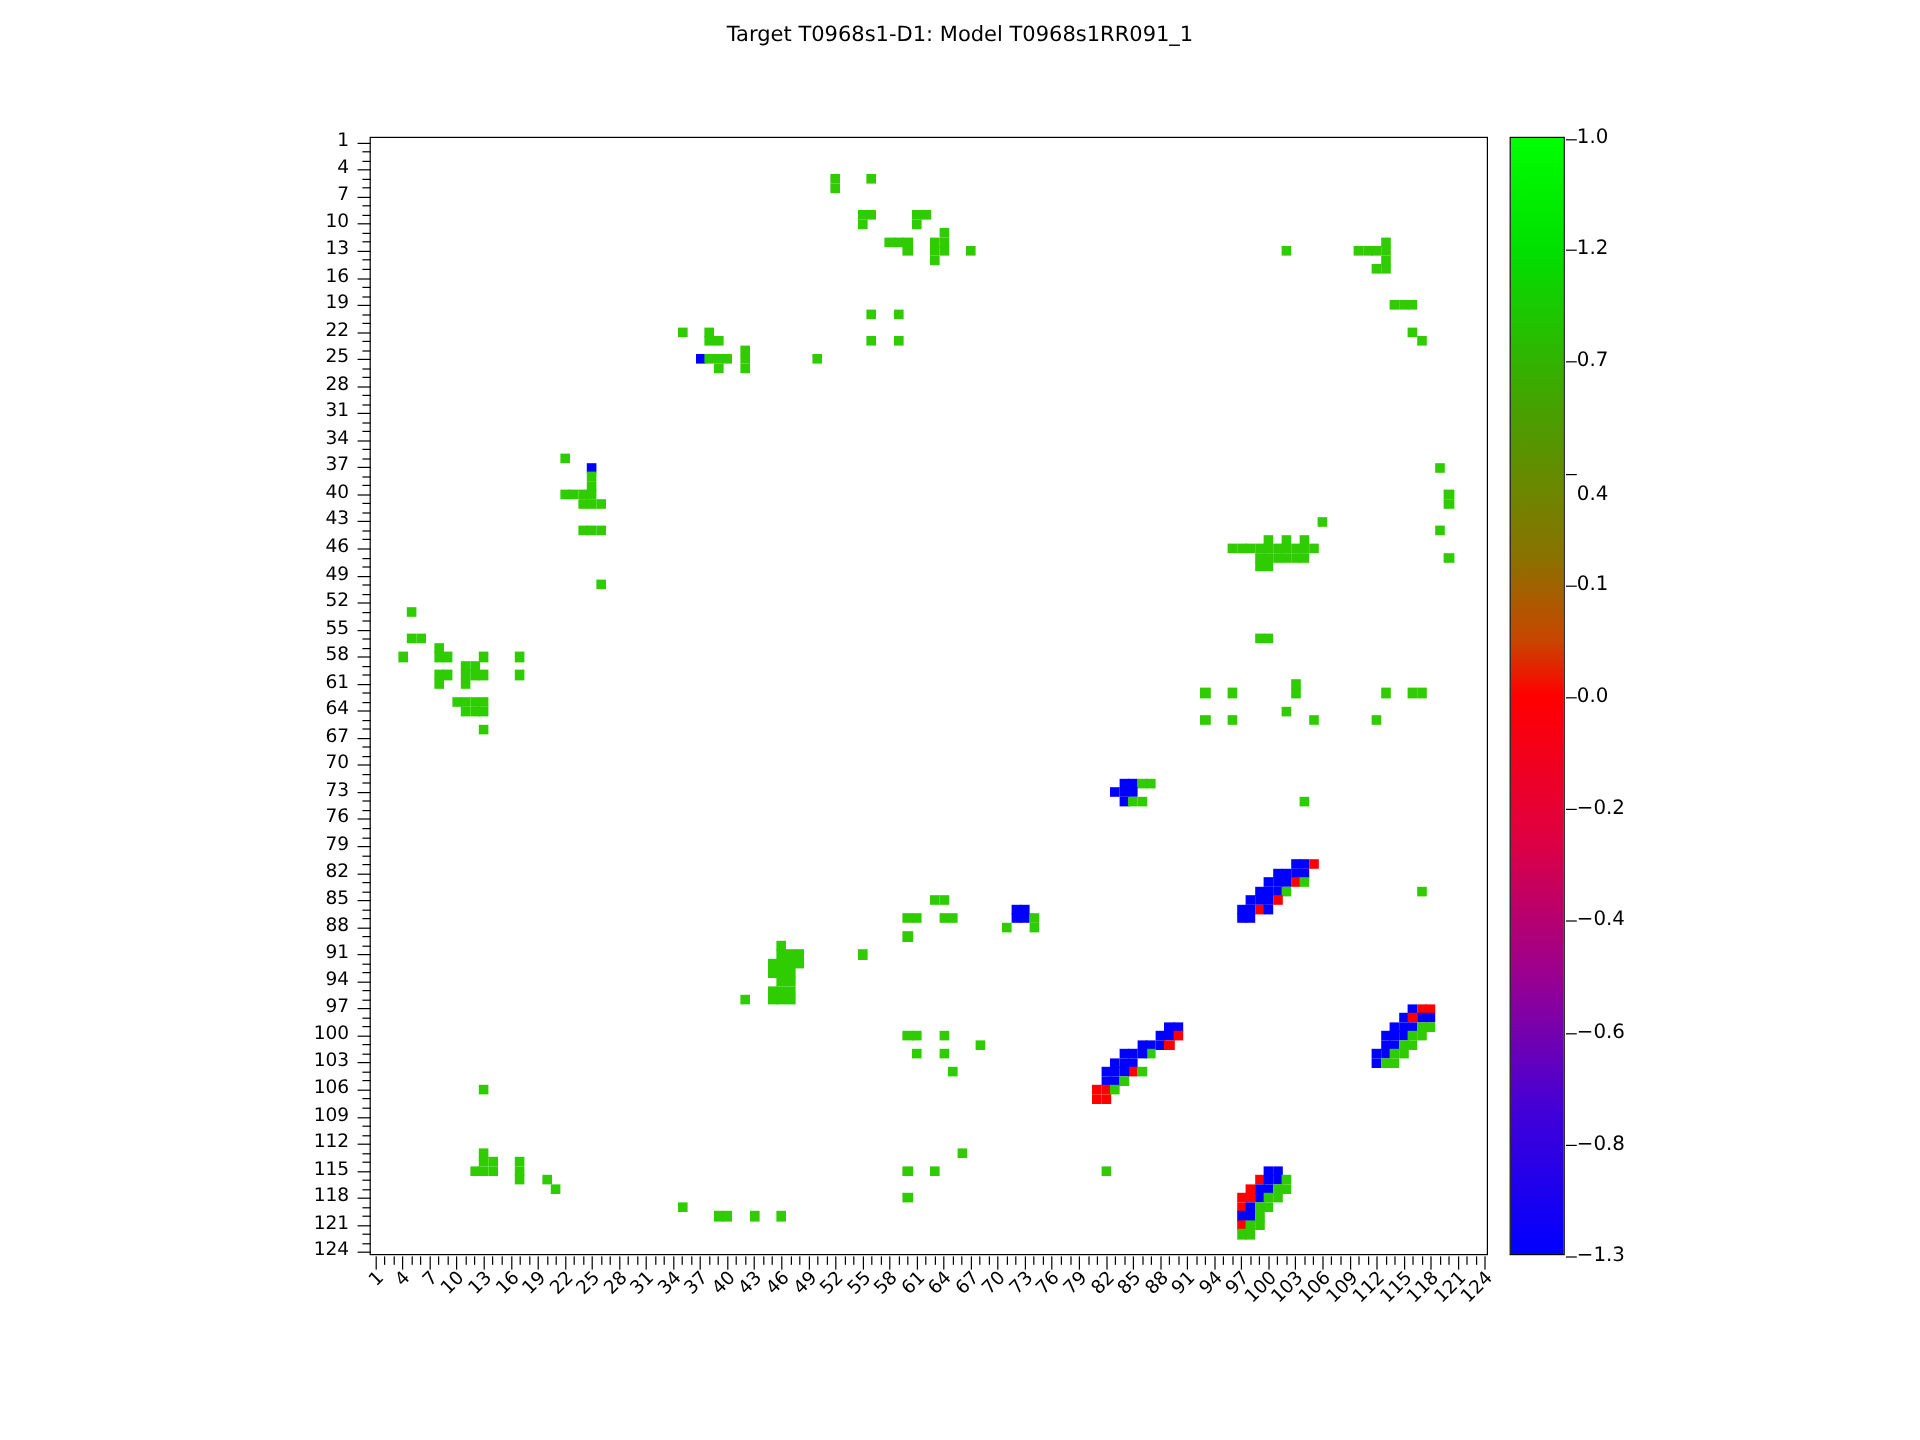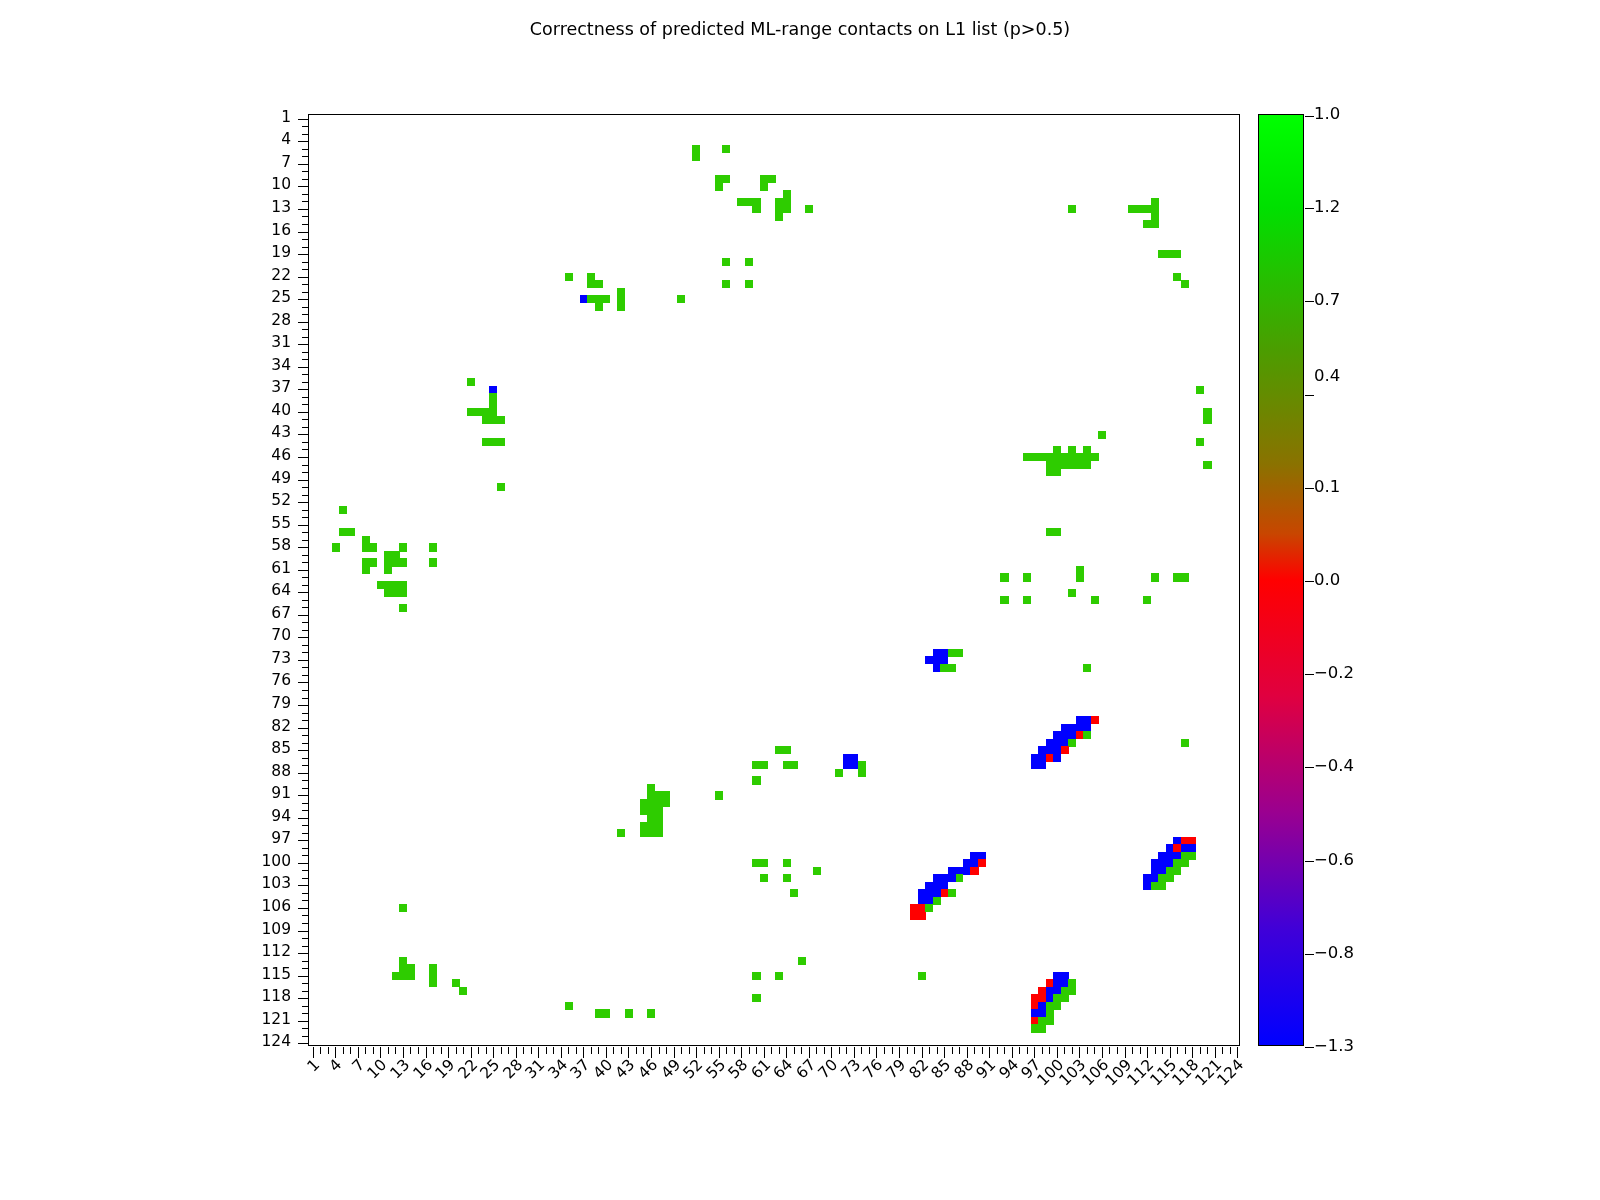--- a/index.html
+++ b/index.html
@@ -37,21 +37,21 @@
           #4000d8 87.5%, #0000ff 100%);}
   .cbtick{position:absolute;left:46px;width:9px;height:0;border-top:1.3px solid #000;}
   .cblabel{position:absolute;left:1314px;font-size:16.5px;line-height:16.5px;white-space:nowrap;color:#000;}
 </style>
 </head>
 <body>
 
 <div id="root">
 
   <div class="title-block">
-    <div class="title-line">Correctness of predicted ML-range contacts on L1 list (p&gt;0.5)</div>
+    <div class="title-line">Target T0968s1-D1: Model T0968s1RR091_1</div>
   </div>
 
 
   <div id="plot">
     <div id="cells">
         <div class="cell" style="left:383.32px;top:30.06px;width:8.12px;height:8.12px;background:#2ecc00;"></div>
         <div class="cell" style="left:383.32px;top:37.58px;width:8.12px;height:8.12px;background:#2ecc00;"></div>
         <div class="cell" style="left:413.39px;top:30.06px;width:8.12px;height:8.12px;background:#2ecc00;"></div>
         <div class="cell" style="left:405.87px;top:60.13px;width:8.12px;height:8.12px;background:#2ecc00;"></div>
         <div class="cell" style="left:405.87px;top:67.65px;width:8.12px;height:8.12px;background:#2ecc00;"></div>
@@ -716,21 +716,21 @@
     <div class="xlabel" style="left:900.95px;top:1057px;width:200px;text-align:right;">106</div>
     <div class="xlabel" style="left:923.50px;top:1057px;width:200px;text-align:right;">109</div>
     <div class="xlabel" style="left:946.05px;top:1057px;width:200px;text-align:right;">112</div>
     <div class="xlabel" style="left:968.60px;top:1057px;width:200px;text-align:right;">115</div>
     <div class="xlabel" style="left:991.15px;top:1057px;width:200px;text-align:right;">118</div>
     <div class="xlabel" style="left:1013.69px;top:1057px;width:200px;text-align:right;">121</div>
     <div class="xlabel" style="left:1036.24px;top:1057px;width:200px;text-align:right;">124</div>
     <div class="cblabel" style="top:106.00px;">1.0</div>
     <div class="cblabel" style="top:199.20px;">1.2</div>
     <div class="cblabel" style="top:292.40px;">0.7</div>
-    <div class="cblabel" style="top:368px;">0.4</div>
+    <div class="cblabel" style="top:404px;">0.4</div>
     <div class="cblabel" style="top:478.80px;">0.1</div>
     <div class="cblabel" style="top:572.00px;">0.0</div>
     <div class="cblabel" style="top:665.20px;">−0.2</div>
     <div class="cblabel" style="top:758.40px;">−0.4</div>
     <div class="cblabel" style="top:851.60px;">−0.6</div>
     <div class="cblabel" style="top:944.80px;">−0.8</div>
     <div class="cblabel" style="top:1038.00px;">−1.3</div>
   </div>
 
 </body></html>

